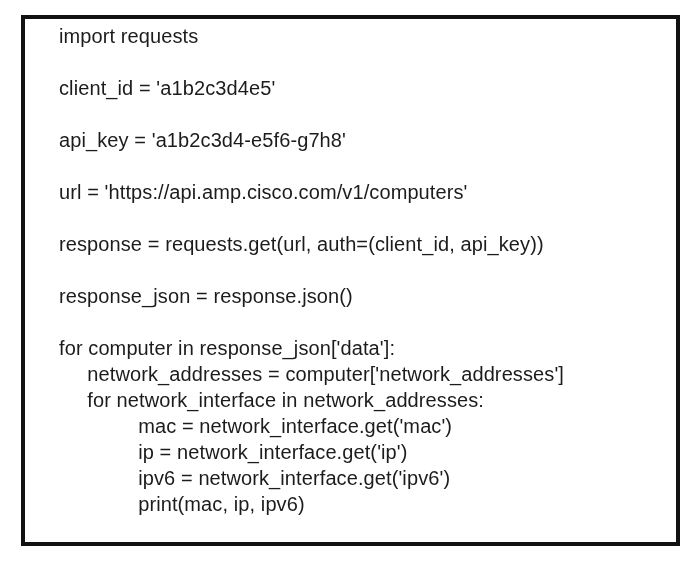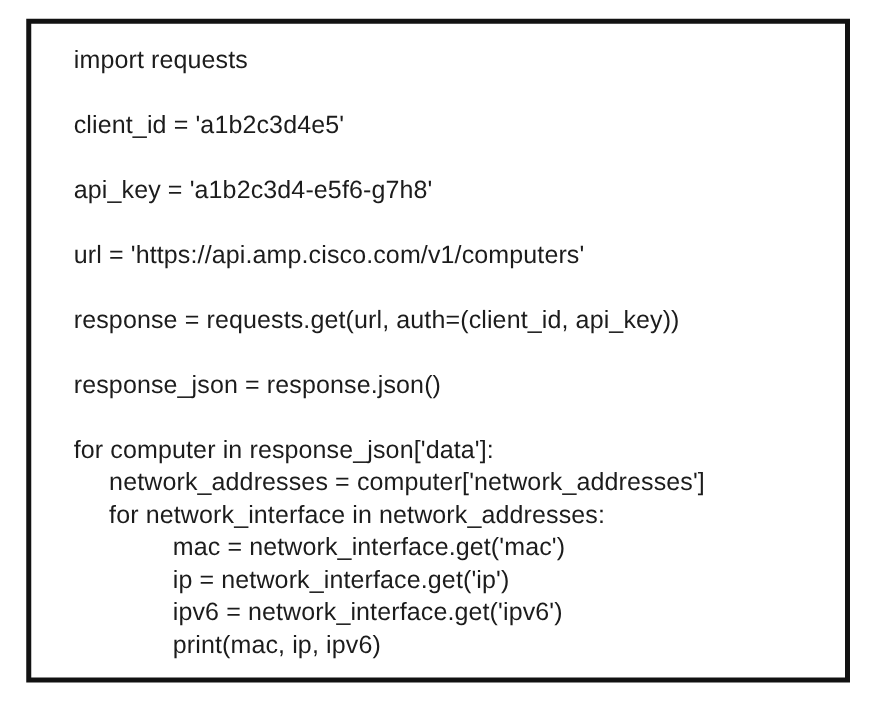--- a/index.html
+++ b/index.html
@@ -22,21 +22,21 @@
     left: 21px;
     top: 15px;
     width: 651px;   
     height: 523px;  
     border: 4px solid #121212;
     background: #ffffff;
     box-sizing: content-box;
   }
   .code-block {
     margin: 0;
-    padding: 16px 14px 0 34px;
+    padding: 4px 14px 0 34px;
     font-family: "Liberation Sans", sans-serif; 
     font-size: 20px;
     line-height: 26px;
     color: #1c1c1c;
     white-space: pre;
     letter-spacing: 0.1px;
   }
 </style>
 </head>
 <body>

